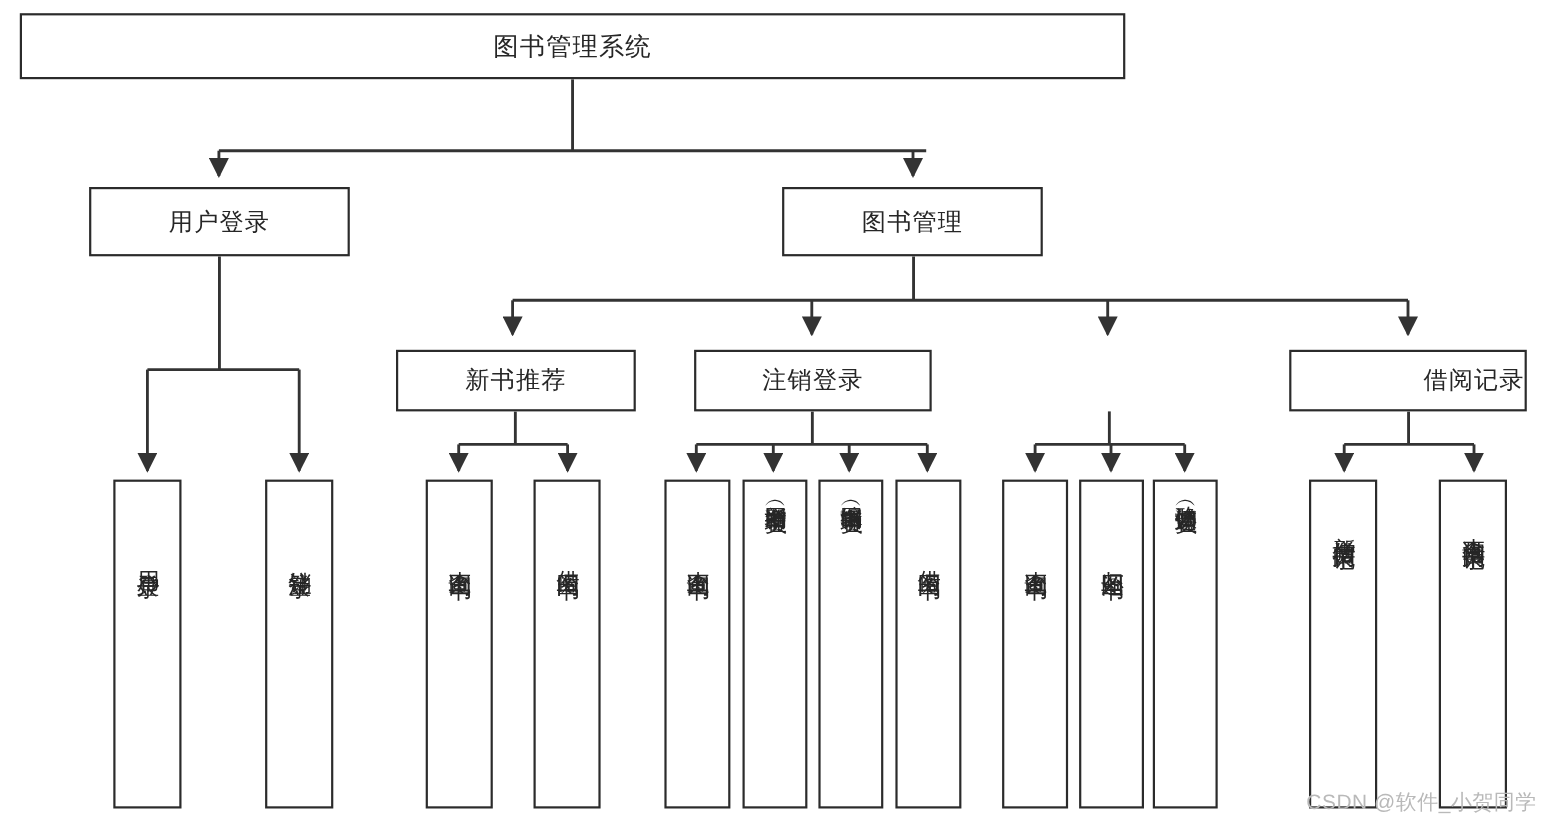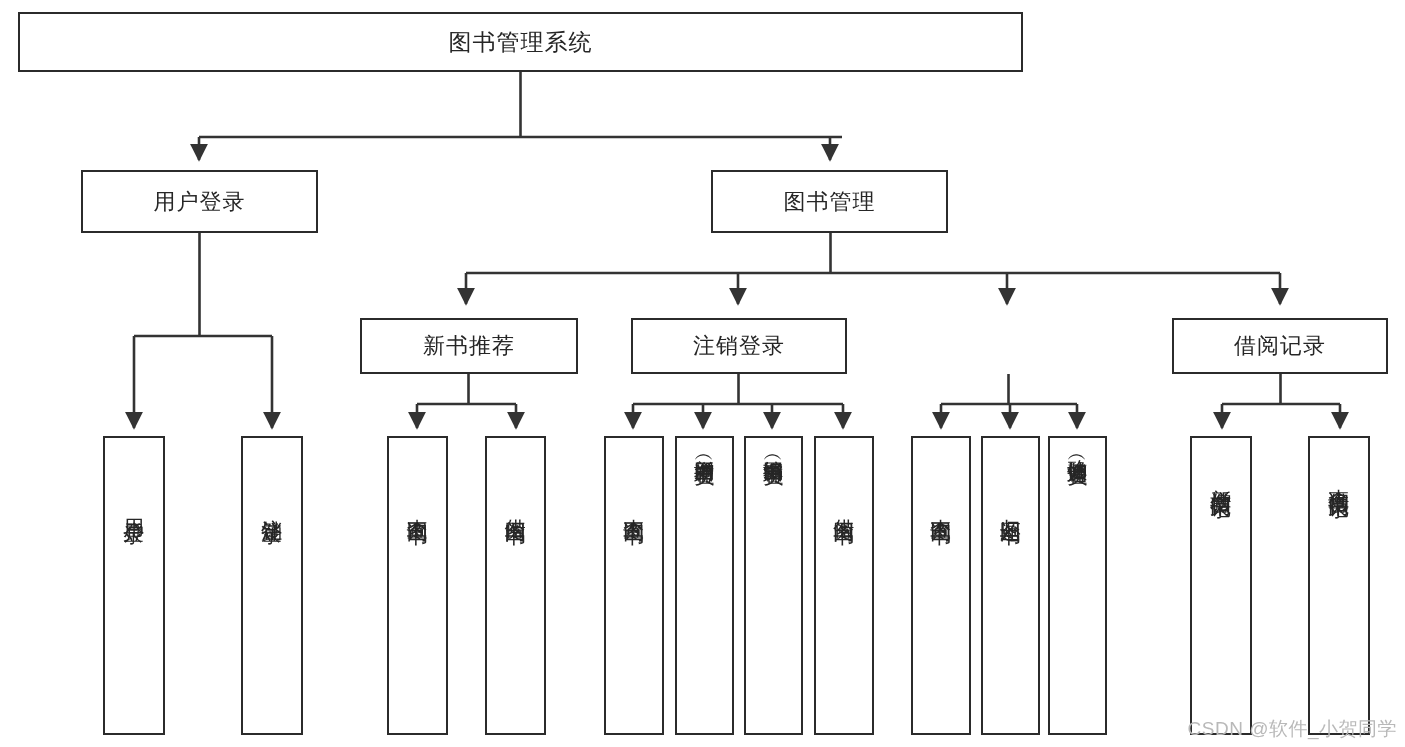--- a/index.html
+++ b/index.html
@@ -151,21 +151,21 @@
   <div class="node horiz" style="left:711px; top:170px; width:237px; height:63px;">
     <span class="label">图书管理</span>
   </div>
 
   <div class="node horiz" style="left:360px; top:318px; width:218px; height:56px;">
     <span class="label">新书推荐</span>
   </div>
   <div class="node horiz" style="left:631px; top:318px; width:216px; height:56px;">
     <span class="label">注销登录</span>
   </div>
-  <div class="node horiz" style="left:1172px; top:318px; width:216px; height:56px;">
+  <div class="node horiz" style="left:1172px; top:318px; width:216px; height:56px;justify-content:flex-end;">
     <span class="label">借阅记录</span>
   </div>
 
   <div class="node vert tall" style="left:103px; top:436px; width:62px; height:299px;">
     <span class="label">用户登录</span>
   </div>
   <div class="node vert tall" style="left:241px; top:436px; width:62px; height:299px;">
     <span class="label">注销登录</span>
   </div>
 

